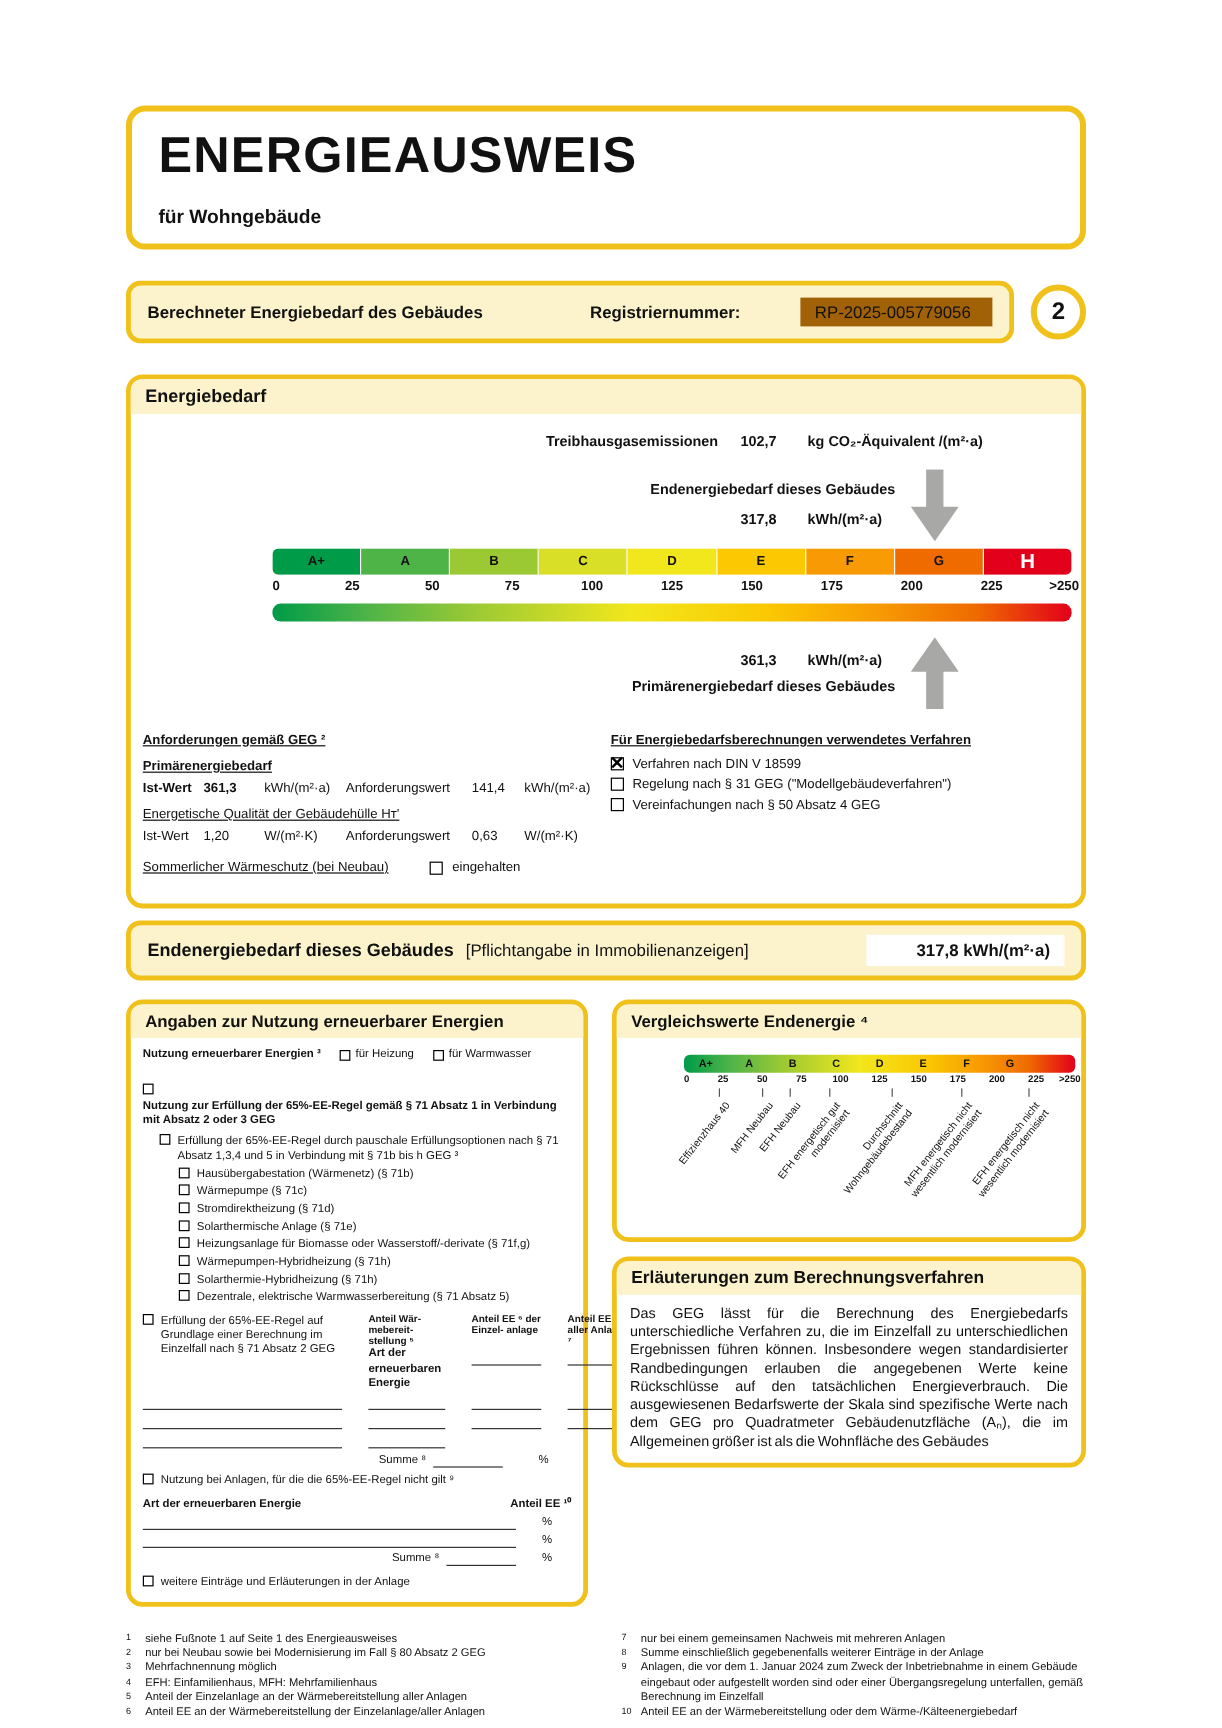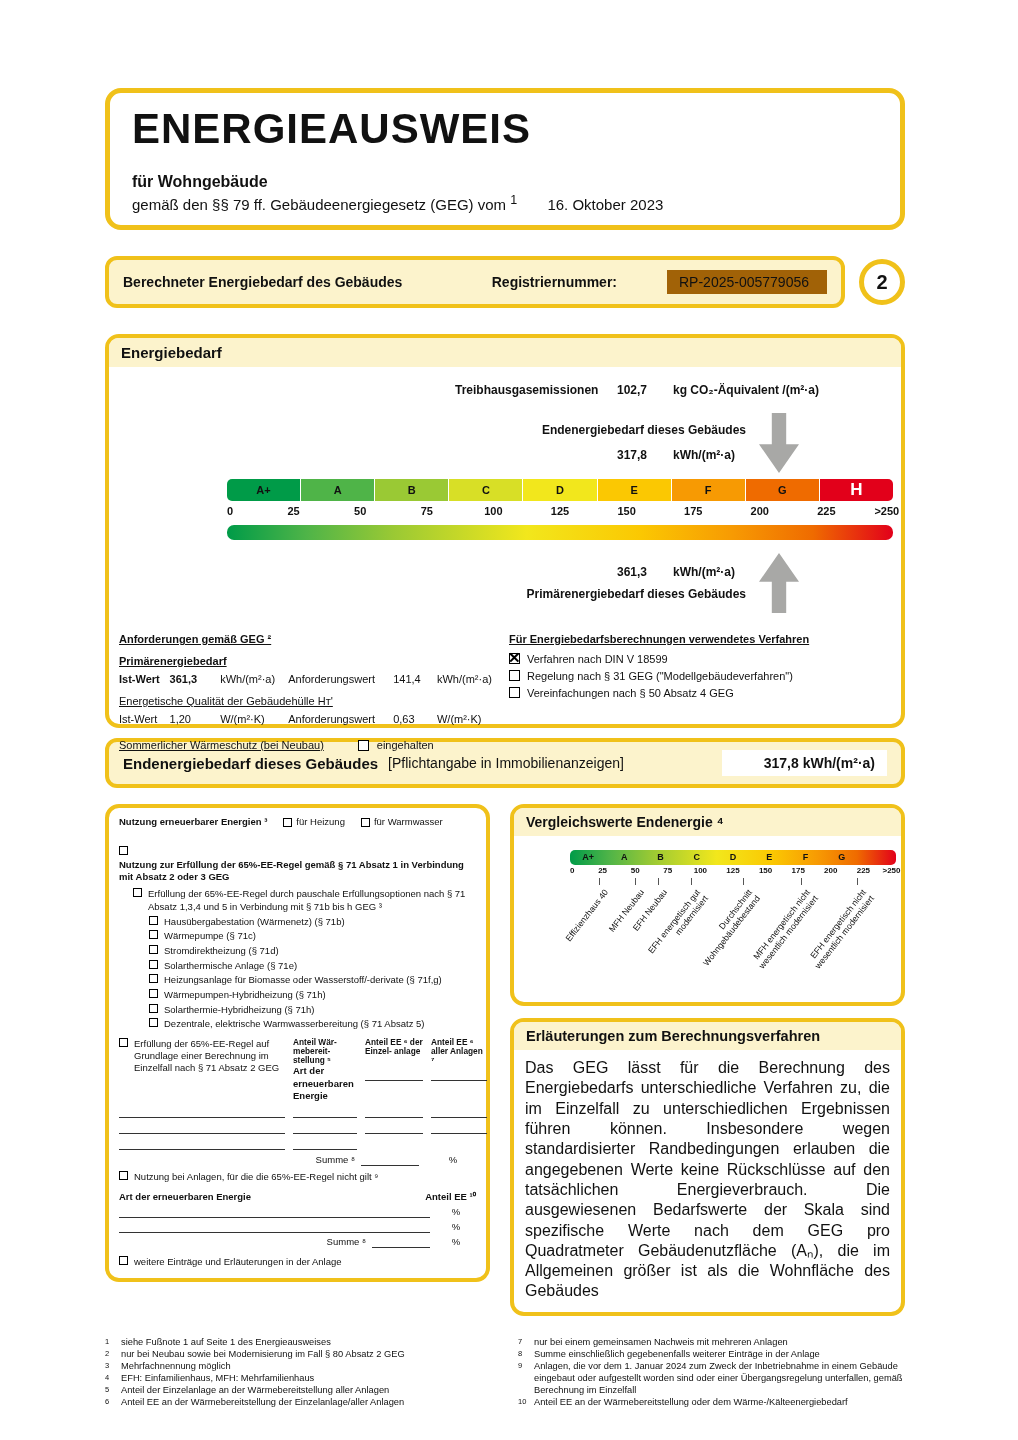--- a/index.html
+++ b/index.html
@@ -25,21 +25,21 @@
   
   .reg-row { display:flex; align-items:center; gap:14px; margin-top:26px; }
   .reg-box { flex:1; background:#fcf3cc; display:flex; align-items:center; padding:10px 14px; font-size:14px; border-radius:12px; }
   .reg-label { margin-left:auto; margin-right:10px; }
   .reg-field { background:#a16207; padding:4px 12px; min-width:160px;margin-left:40px; }
   .page-circle { width:46px; height:46px; border:5px solid #f0c11a; border-radius:50%; background:#fff;
     display:flex; align-items:center; justify-content:center; font-size:20px; font-weight:bold; flex:none; }
 
   
   .energy-box { margin-top:26px; }
-  .energy-body { position:relative; height:357px; font-size:12px; }
+  .energy-body { position:relative; height:408px; font-size:12px; }
   .abs { position:absolute; }
   .e-ghg-label { left:346px; top:16px; font-weight:bold; }
   .e-ghg-value { left:508px; top:16px; font-weight:bold; }
   .e-ghg-unit  { left:564px; top:16px; font-weight:bold; }
   .e-end-label { left:118px; top:56px; width:519px; text-align:right; font-weight:bold; }
   .e-end-value { left:508px; top:81px; font-weight:bold; }
   .e-end-unit  { left:564px; top:81px; font-weight:bold; }
   .e-pri-value { left:508px; top:198px; font-weight:bold; }
   .e-pri-unit  { left:564px; top:198px; font-weight:bold; }
   .e-pri-label { left:118px; top:220px; width:519px; text-align:right; font-weight:bold; }
@@ -97,21 +97,21 @@
   
   .ren-box .strip { font-size:14px; }
   .ren-body { padding:8px 10px 10px; font-size:9.5px; line-height:1.28; }
   .ren-row1 { display:flex; align-items:center; gap:6px; }
   .ren-row1 .sp { margin-left:auto; }
   .ren-row1 .pair { display:flex; align-items:center; gap:4px; margin-left:10px; }
   .ren-main { display:flex; gap:4px; margin-top:18px; font-weight:bold;flex-direction:column; }
   .ren-pau { display:flex; gap:6px; margin-top:5px; margin-left:14px; }
   .ren-items { margin-left:30px; margin-top:3px; }
   .ren-item { display:flex; gap:6px; margin:2.5px 0; }
-  .t1 { display:grid; grid-template-columns:166px 64px 58px 56px; column-gap:8px; margin-top:7px; }
+  .t1 { display:grid; grid-template-columns:166px 64px 58px 56px; column-gap:22px; margin-top:7px; }
   .t1 .cbcell { grid-row:1 / 3; display:flex; gap:6px; }
   .t1 .thead { font-size:8.3px; font-weight:bold; line-height:1.12; }
   .t1 .artlabel { align-self:end; font-weight:bold; }
   .uline { border-bottom:1px solid #333; height:13px; }
   .t1 .uline { margin-top:3px; }
   .sumrow { display:grid; grid-template-columns:166px 64px 58px 56px; column-gap:6px; margin-top:3px; align-items:end; }
   .sumrow .slabel { text-align:right; }
   .sumrow .pct { text-align:center; }
   .t2 { margin-top:8px; }
   .t2-head { display:flex; justify-content:space-between; font-weight:bold; margin-top:3px; }
@@ -137,42 +137,37 @@
   .vg-ticks .t-last { transform:translateX(-75%); }
   .vg-labels { position:relative; height:122px; }
   .vg-label { position:absolute; top:8px; width:0; }
   .vg-label::before { content:""; position:absolute; top:-8px; left:0; width:1px; height:7px; background:#555; }
   .vg-label span { position:absolute; right:-4px; top:2px; display:block; width:112px;
     transform:rotate(-52deg); transform-origin:top right; font-size:8.6px; line-height:1.12; text-align:right; }
 
   
   .erl-box { margin-top:12px; }
   .erl-box .strip { font-size:14.5px; }
-  .erl-body { padding:8px 11px 10px; font-size:16px; line-height:1.27; text-align:justify; word-spacing:-1px; }
+  .erl-body { padding:8px 11px 10px; font-size:12px; line-height:1.27; text-align:justify; word-spacing:-1px; }
 
   
   .fnotes { display:flex; gap:26px; margin-top:20px; font-size:9.3px; line-height:1.3; }
   .fn-col { width:387px; }
   .fn-item { display:flex; }
   .fn-num { width:16px; flex:none; font-size:7.5px; padding-top:1px; }
 </style>
 </head>
 <body>
 
 <div class="content">
 
   <div class="box header-box">
     <div class="title-row">
       <span class="main-title">ENERGIEAUSWEIS</span>
       <span class="subtitle">für Wohngebäude</span>
-    </div>
-    <div class="law-line">
-      <span>gemäß den §§ 79 ff. Gebäudeenergiegesetz (GEG) vom</span>
-      <sup>1</sup>
-      <span class="law-date">16. Oktober 2023</span>
     </div>
   </div>
 
   <div class="reg-row">
     <div class="box reg-box">
       <span class="bold">Berechneter Energiebedarf des Gebäudes</span>
       <span class="bold reg-label">Registriernummer:</span>
       <span class="reg-field">RP-2025-005779056</span>
     </div>
     <div class="page-circle">2</div>
@@ -272,20 +267,21 @@
 
   <div class="box pflicht-box">
     <span class="pflicht-label">Endenergiebedarf dieses Gebäudes</span>
     <span class="pflicht-bracket">[Pflichtangabe in Immobilienanzeigen]</span>
     <span class="pflicht-value">317,8 kWh/(m²·a)</span>
   </div>
 
   <div class="cols">
 
     <div class="left-col box ren-box">
+      <div class="strip">Angaben zur Nutzung erneuerbarer Energien</div>
       <div class="ren-body">
 
         <div class="ren-row1">
           <span class="bold">Nutzung erneuerbarer Energien ³</span>
           <span class="pair sp">
             <span class="cb small"></span>
             <span>für Heizung</span>
           </span>
           <span class="pair">
             <span class="cb small"></span>

